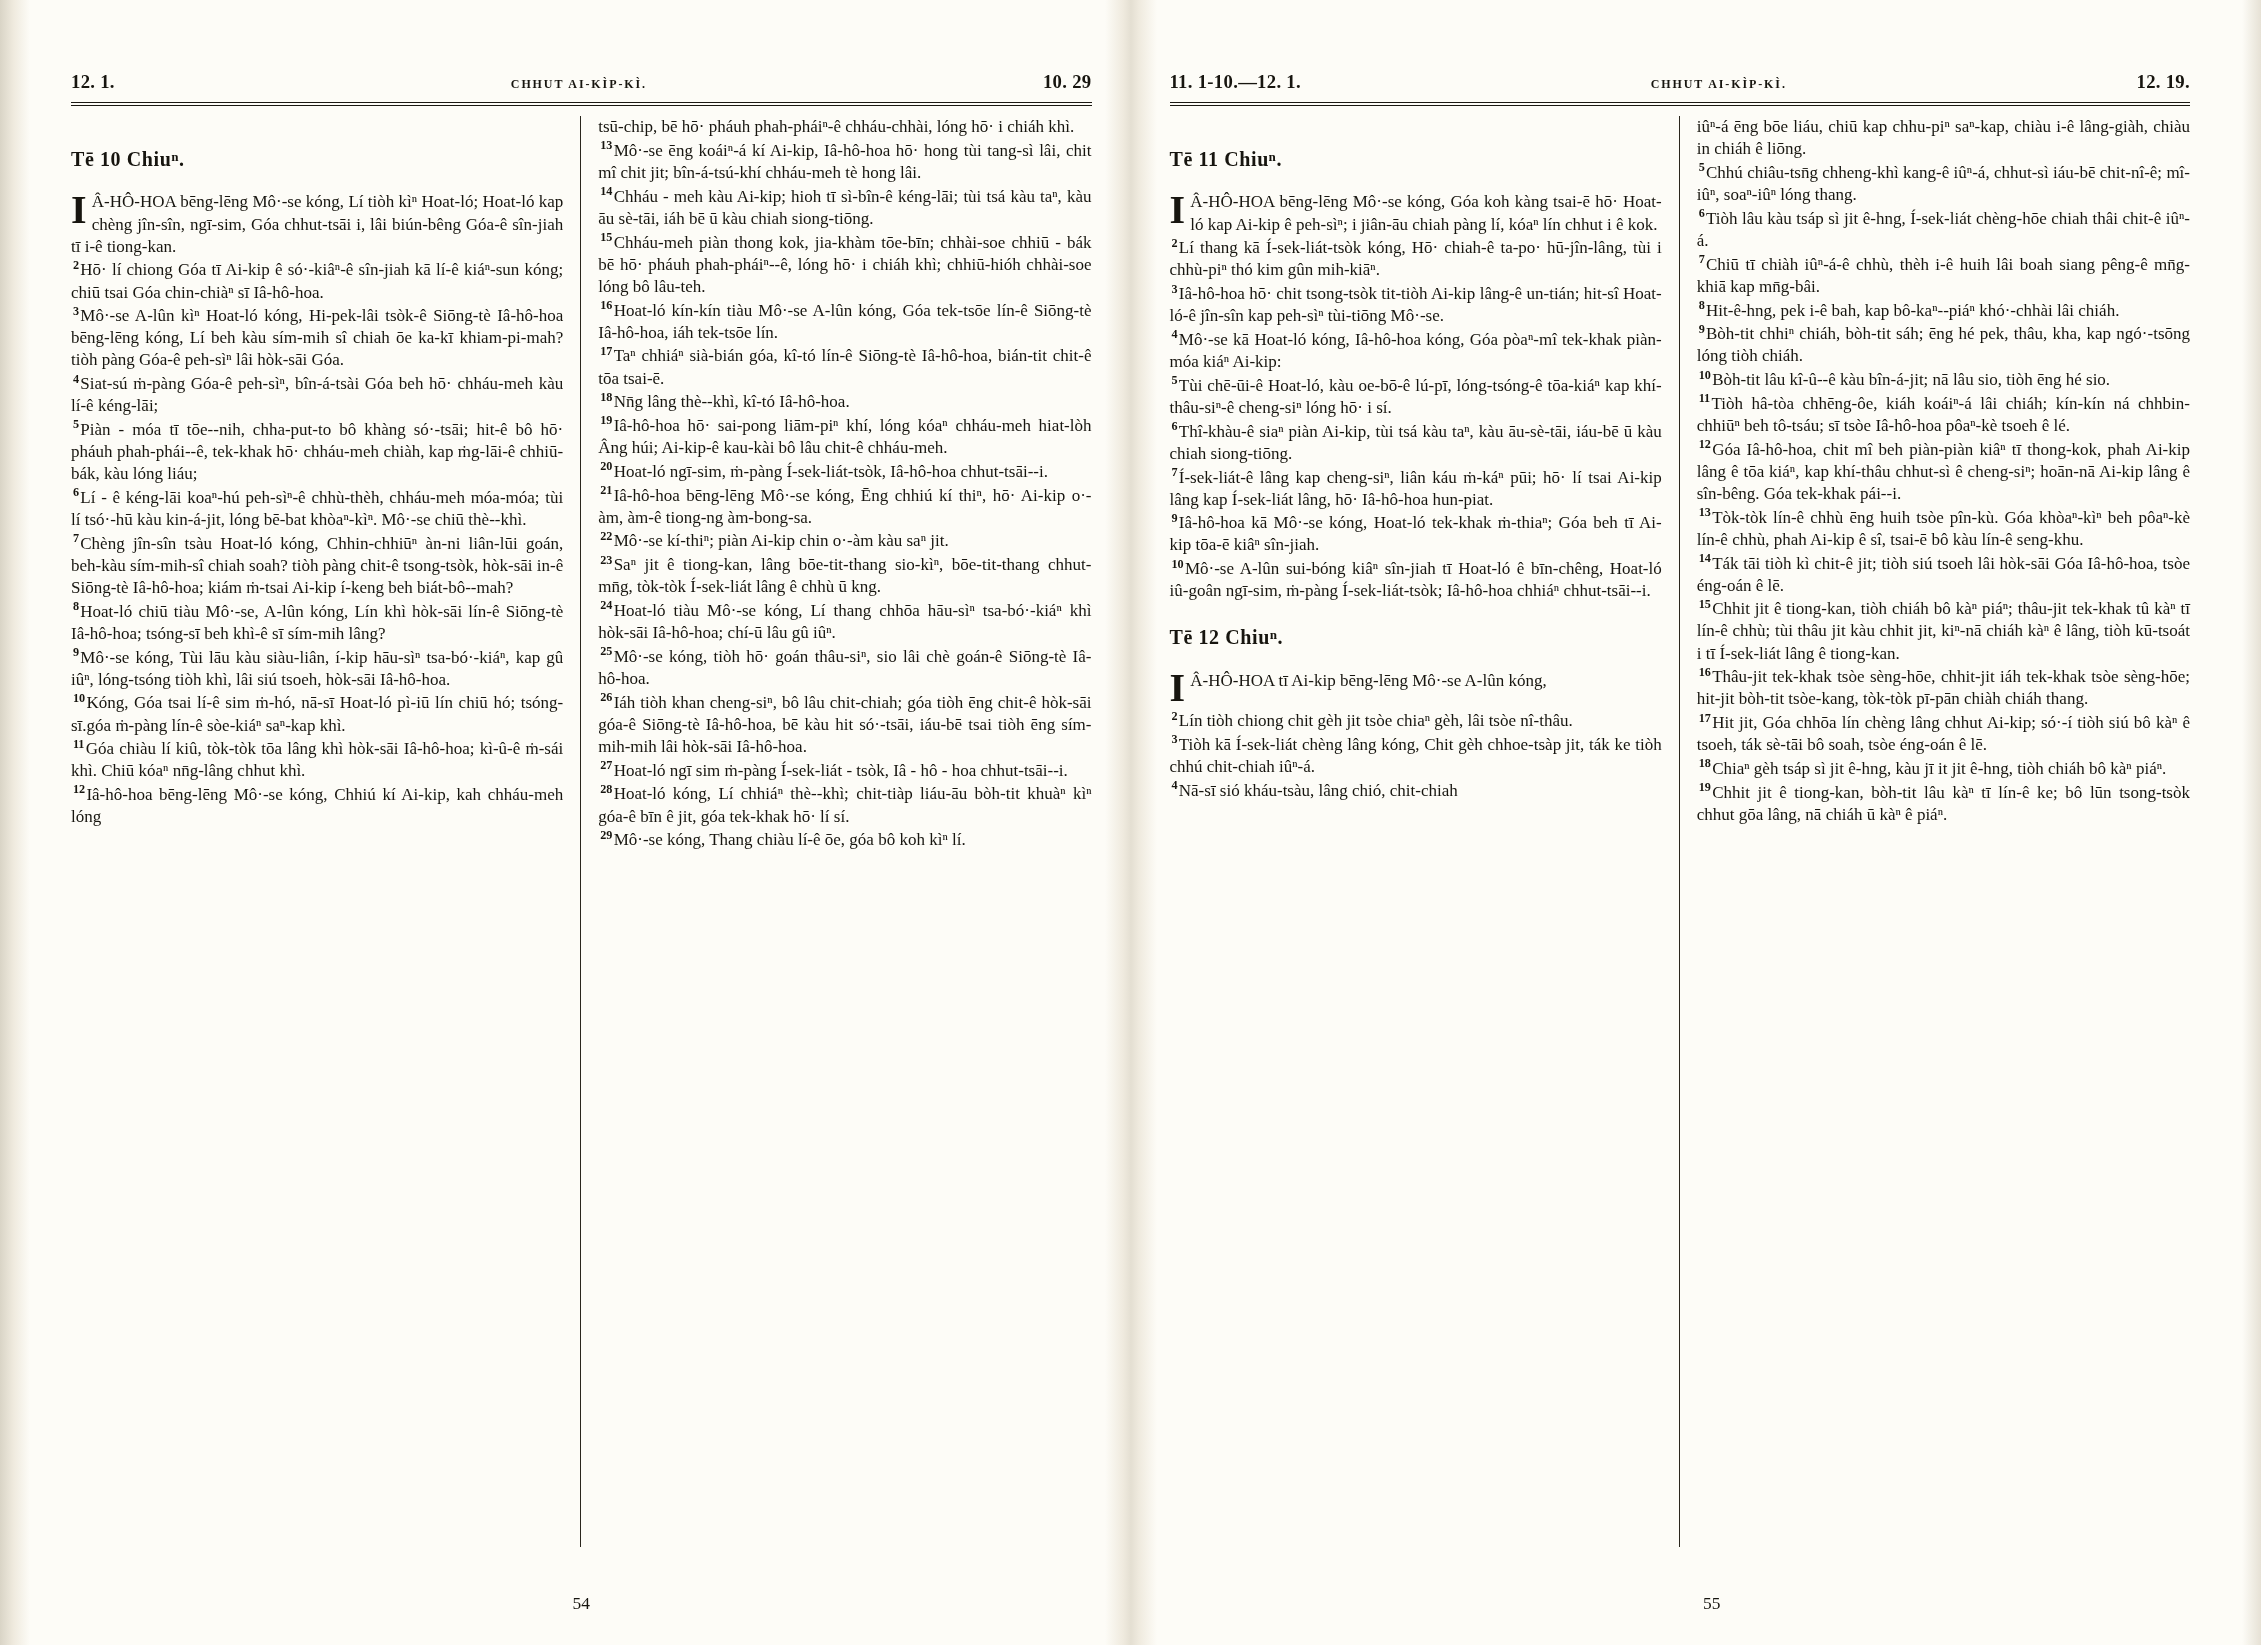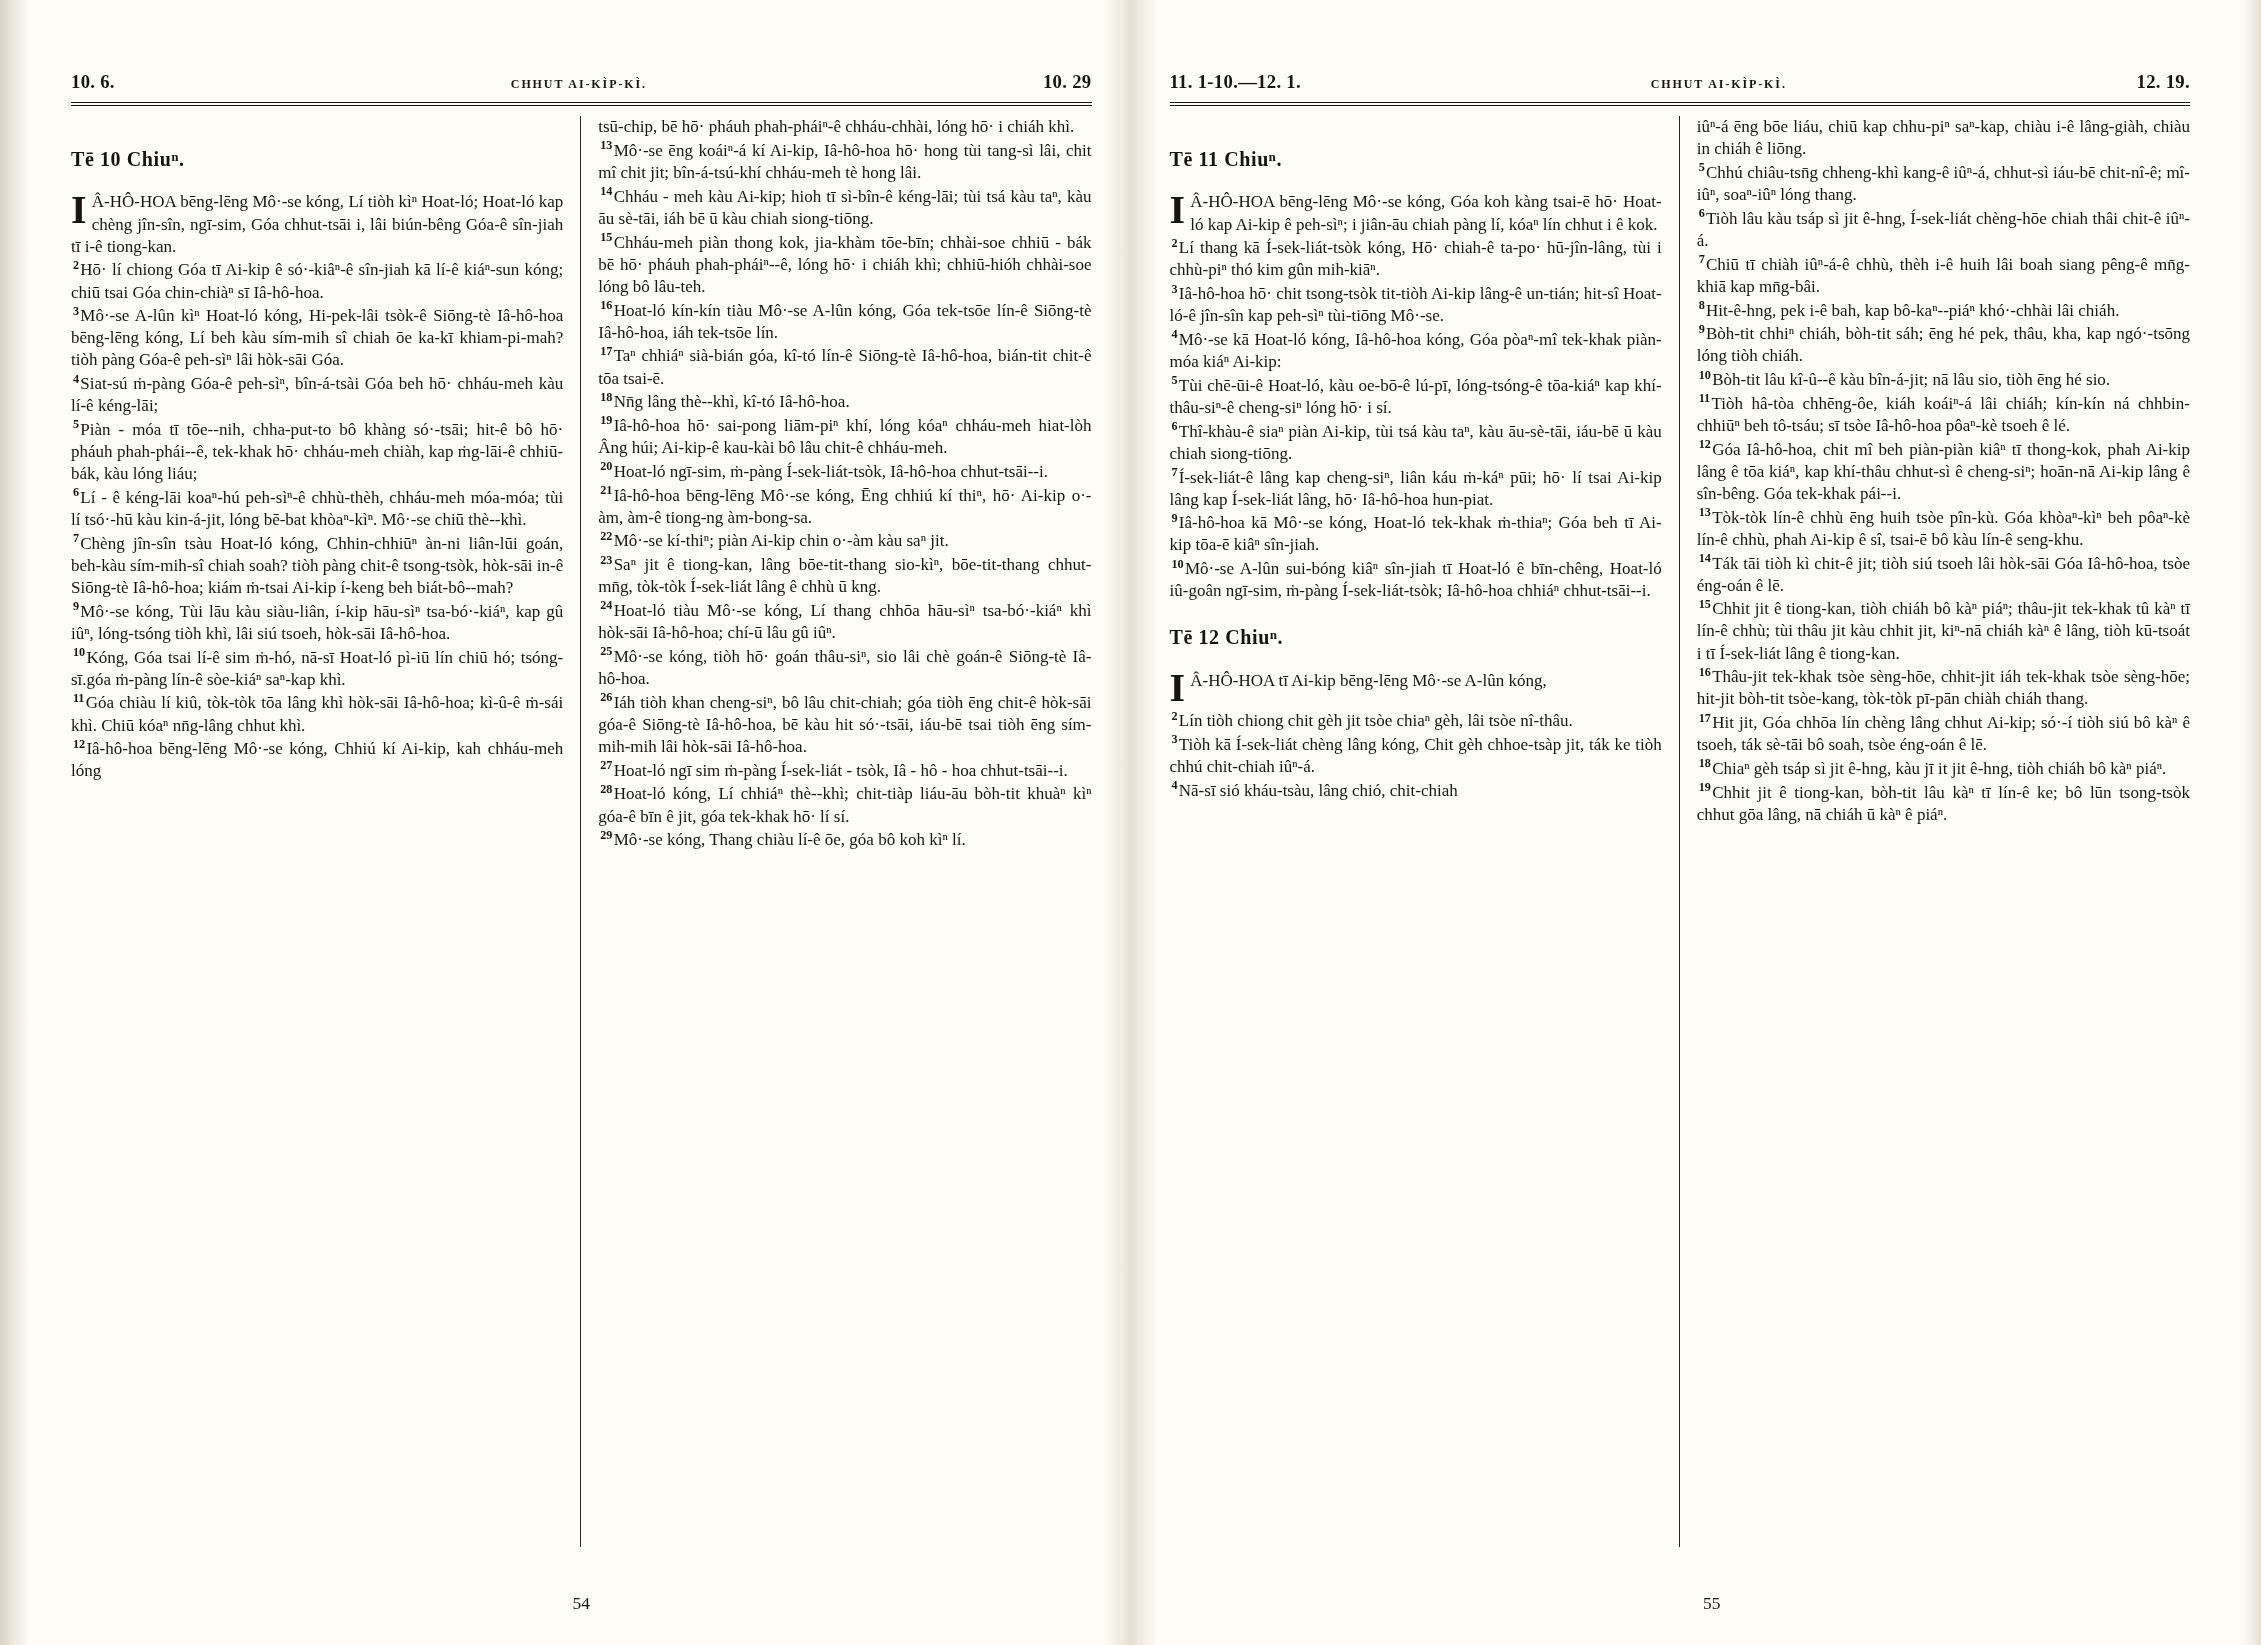--- a/index.html
+++ b/index.html
@@ -149,40 +149,41 @@
   .page.right .folio { padding-right: 32px; }
 </style>
 </head>
 <body>
 
 <div class="spread">
 
   <div class="page left">
 
     <div class="running-head">
-      <span class="rh-side">10. 6.</span>
+      <span class="rh-side">12. 1.</span>
       <span class="rh-title">CHHUT AI-KÌP-KÌ.</span>
       <span class="rh-side">10. 29</span>
     </div>
     <div class="rule"></div>
 
     <div class="columns">
 
       <div class="col first">
         <div class="chapter-head first-head">Tē 10 Chiuⁿ.</div>
 
         <p class="dropcap-para">
           <span class="dropcap">I</span><span>Â-HÔ-HOA bēng-lēng Mô·-se kóng, Lí tiòh kìⁿ Hoat-ló; Hoat-ló kap chèng jîn-sîn, ngī-sim, Góa chhut-tsāi i, lâi biún-bêng Góa-ê sîn-jiah tī i-ê tiong-kan.</span>
         </p>
         <p><span><span class="vn">2</span>Hō· lí chiong Góa tī Ai-kip ê só·-kiâⁿ-ê sîn-jiah kā lí-ê kiáⁿ-sun kóng; chiū tsai Góa chin-chiàⁿ sī Iâ-hô-hoa.</span></p>
         <p><span><span class="vn">3</span>Mô·-se A-lûn kìⁿ Hoat-ló kóng, Hi-pek-lâi tsòk-ê Siōng-tè Iâ-hô-hoa bēng-lēng kóng, Lí beh kàu sím-mih sî chiah ōe ka-kī khiam-pi-mah? tiòh pàng Góa-ê peh-sìⁿ lâi hòk-sāi Góa.</span></p>
         <p><span><span class="vn">4</span>Siat-sú ṁ-pàng Góa-ê peh-sìⁿ, bîn-á-tsài Góa beh hō· chháu-meh kàu lí-ê kéng-lāi;</span></p>
         <p><span><span class="vn">5</span>Piàn - móa tī tōe--nih, chha-put-to bô khàng só·-tsāi; hit-ê bô hō· pháuh phah-phái--ê, tek-khak hō· chháu-meh chiàh, kap ṁg-lāi-ê chhiū-bák, kàu lóng liáu;</span></p>
         <p><span><span class="vn">6</span>Lí - ê kéng-lāi koaⁿ-hú peh-sìⁿ-ê chhù-thèh, chháu-meh móa-móa; tùi lí tsó·-hū kàu kin-á-jit, lóng bē-bat khòaⁿ-kìⁿ. Mô·-se chiū thè--khì.</span></p>
         <p><span><span class="vn">7</span>Chèng jîn-sîn tsàu Hoat-ló kóng, Chhin-chhiūⁿ àn-ni liân-lūi goán, beh-kàu sím-mih-sî chiah soah? tiòh pàng chit-ê tsong-tsòk, hòk-sāi in-ê Siōng-tè Iâ-hô-hoa; kiám ṁ-tsai Ai-kip í-keng beh biát-bô--mah?</span></p>
+        <p><span><span class="vn">8</span>Hoat-ló chiū tiàu Mô·-se, A-lûn kóng, Lín khì hòk-sāi lín-ê Siōng-tè Iâ-hô-hoa; tsóng-sī beh khì-ê sī sím-mih lâng?</span></p>
         <p><span><span class="vn">9</span>Mô·-se kóng, Tùi lāu kàu siàu-liân, í-kip hāu-sìⁿ tsa-bó·-kiáⁿ, kap gû iûⁿ, lóng-tsóng tiòh khì, lâi siú tsoeh, hòk-sāi Iâ-hô-hoa.</span></p>
         <p><span><span class="vn">10</span>Kóng, Góa tsai lí-ê sim ṁ-hó, nā-sī Hoat-ló pì-iū lín chiū hó; tsóng-sī.góa ṁ-pàng lín-ê sòe-kiáⁿ saⁿ-kap khì.</span></p>
         <p><span><span class="vn">11</span>Góa chiàu lí kiû, tòk-tòk tōa lâng khì hòk-sāi Iâ-hô-hoa; kì-û-ê ṁ-sái khì. Chiū kóaⁿ nn̄g-lâng chhut khì.</span></p>
         <p><span><span class="vn">12</span>Iâ-hô-hoa bēng-lēng Mô·-se kóng, Chhiú kí Ai-kip, kah chháu-meh lóng</span></p>
       </div>
 
       <div class="col second">
         <p><span>tsū-chip, bē hō· pháuh phah-pháiⁿ-ê chháu-chhài, lóng hō· i chiáh khì.</span></p>
         <p><span><span class="vn">13</span>Mô·-se ēng koáiⁿ-á kí Ai-kip, Iâ-hô-hoa hō· hong tùi tang-sì lâi, chit mî chit jit; bîn-á-tsú-khí chháu-meh tè hong lâi.</span></p>
         <p><span><span class="vn">14</span>Chháu - meh kàu Ai-kip; hioh tī sì-bîn-ê kéng-lāi; tùi tsá kàu taⁿ, kàu āu sè-tāi, iáh bē ū kàu chiah siong-tiōng.</span></p>

